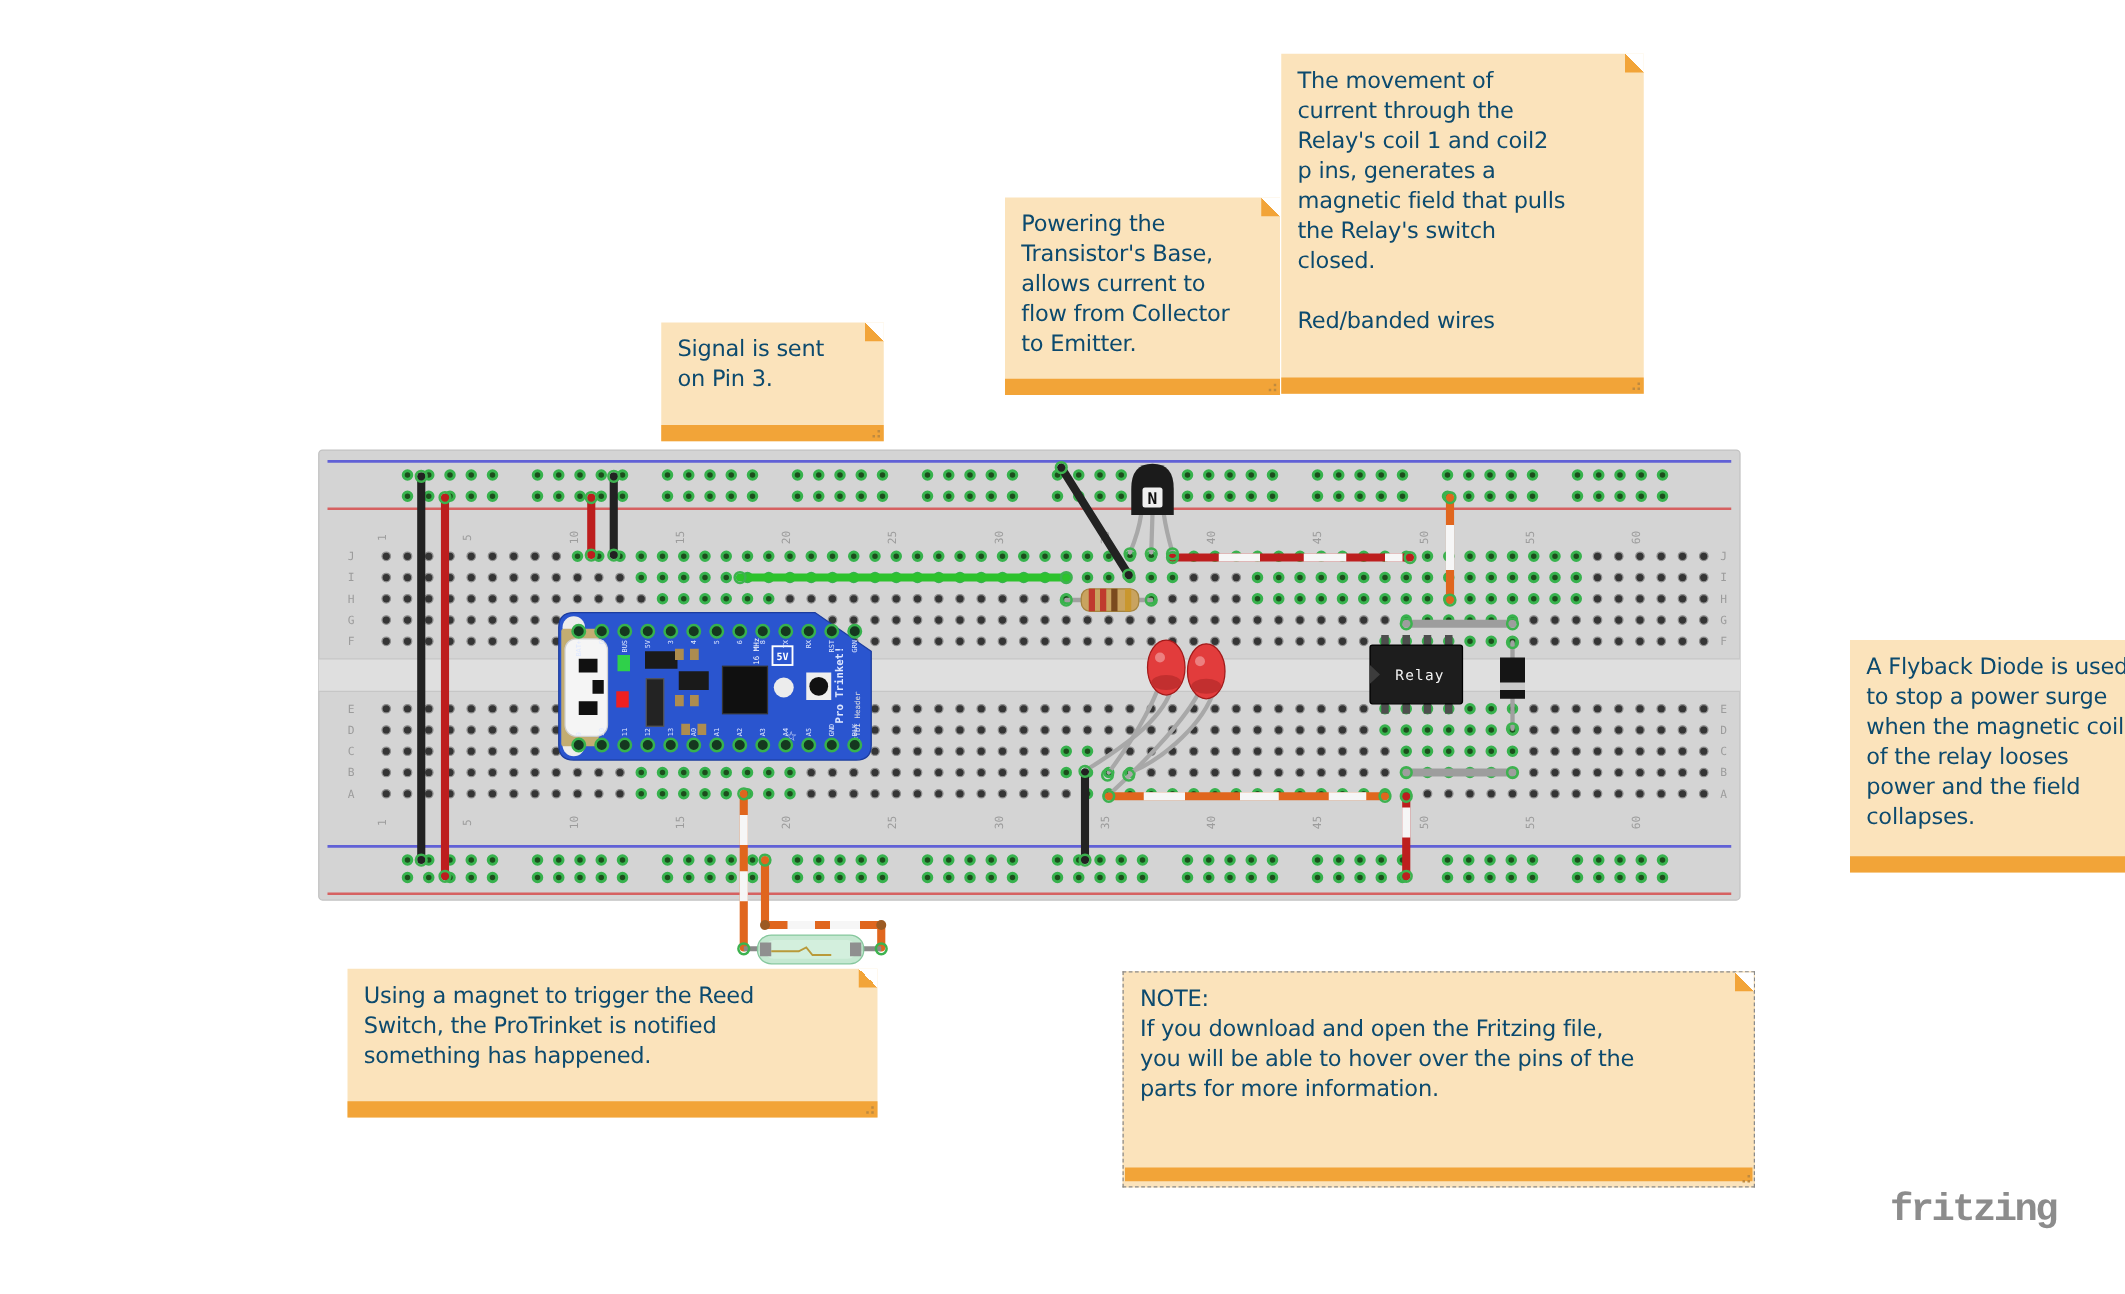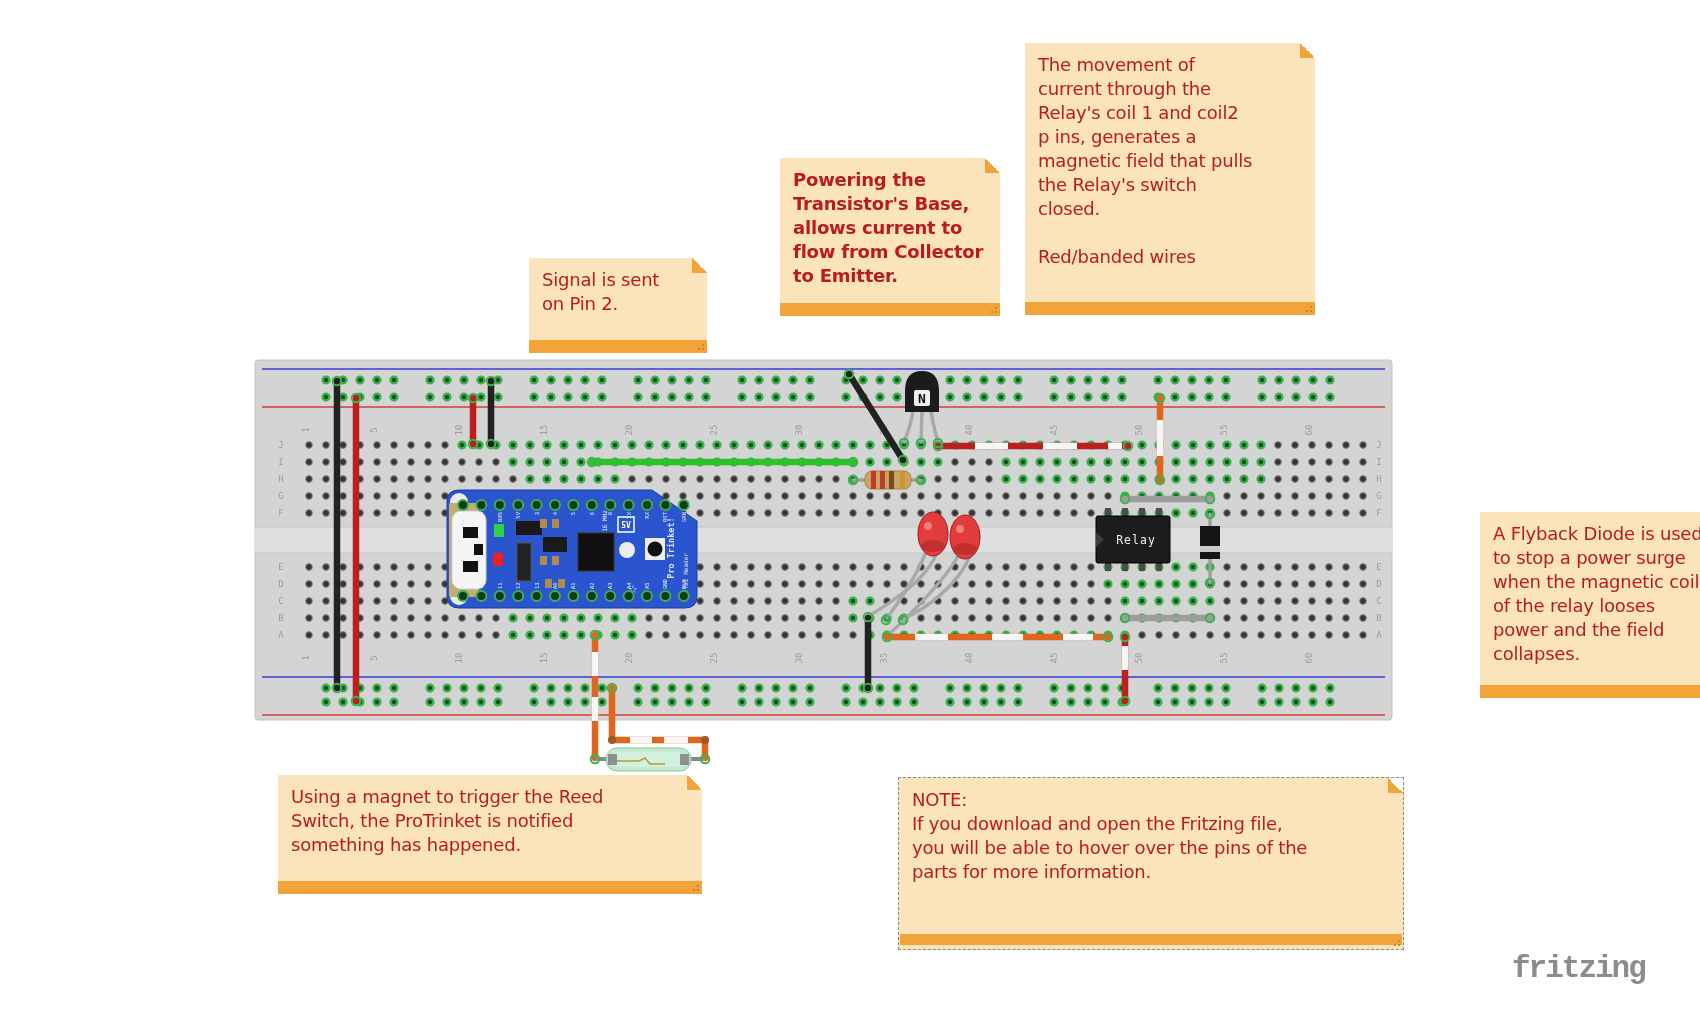--- a/index.html
+++ b/index.html
@@ -1,19 +1,19 @@
 <!DOCTYPE html>
 <html><head>
 <meta charset="utf-8">
 <style>
   html,body{margin:0;padding:0;background:#fff;}
   .stage{position:relative;width:1700px;height:1035px;background:#ffffff;overflow:hidden;
          font-family:"DejaVu Sans",sans-serif;}
   
-  .note{position:absolute;background:#fbe3bb;color:#b91c1c;}
+  .note{position:absolute;background:#fbe3bb;color:#0c4a6e;}
   .note-text{white-space:pre-line;padding:10px 13px;font-size:18px;line-height:1.33;letter-spacing:-0.2px;}
   .note-bar{position:absolute;left:0;right:0;bottom:0;height:13px;background:#f2a438;}
   .fold{position:absolute;top:0;right:0;width:15px;height:15px;
         background:linear-gradient(225deg,#ffffff 0 50%,#f2a438 50% 100%);}
   .note--dashed{border:1px dashed #8a8a8a;}
   .note--dashed .note-bar{left:1px;right:1px;bottom:4px;height:11px;}
   .note::after{content:"";position:absolute;right:3px;bottom:3px;width:2px;height:2px;background:#c08a3e;
                box-shadow:-4px 0 0 #c08a3e,0 -4px 0 #c08a3e;}
   .logo{position:absolute;left:1512px;top:951px;font-family:Liberation Mono, monospace;
         font-size:31px;font-weight:bold;color:#8c8c8c;letter-spacing:-2px;}
@@ -1199,34 +1199,34 @@
 Relay's coil 1 and coil2
 p ins, generates a
 magnetic field that pulls
 the Relay's switch
 closed.
 
 Red/banded wires</div>
     <div class="note-bar"></div>
   </div>
 
-  <div class="note" style="left:780px;top:158px;width:220px;height:158px;font-weight:bold;">
+  <div class="note" style="left:804px;top:158px;width:220px;height:158px;">
     <span class="fold"></span>
     <div class="note-text">Powering the
 Transistor's Base,
 allows current to
 flow from Collector
 to Emitter.</div>
     <div class="note-bar"></div>
   </div>
 
   <div class="note" style="left:529px;top:258px;width:178px;height:95px;">
     <span class="fold"></span>
     <div class="note-text">Signal is sent
-on Pin 2.</div>
+on Pin 3.</div>
     <div class="note-bar"></div>
   </div>
 
 
   <div class="note" style="left:1480px;top:512px;width:250px;height:186px;">
     <span class="fold"></span>
     <div class="note-text">A Flyback Diode is used
 to stop a power surge
 when the magnetic coil
 of the relay looses

